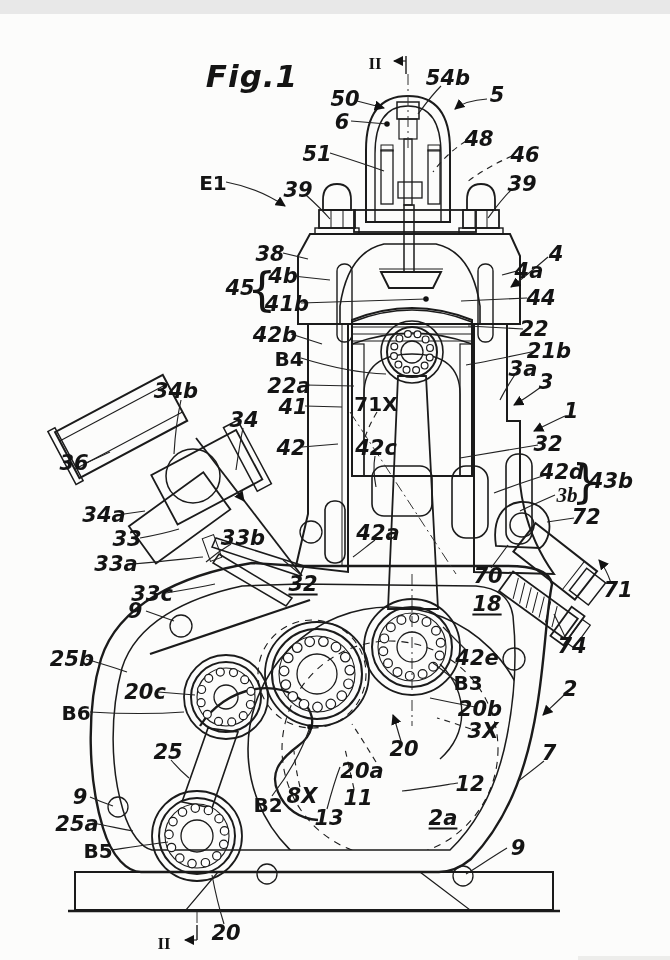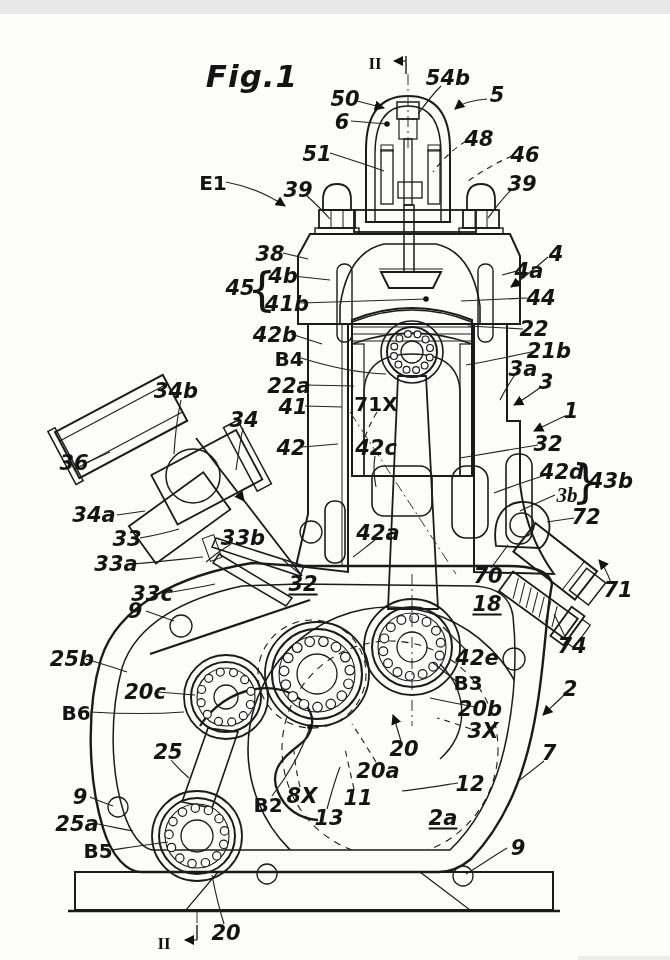--- a/index.html
+++ b/index.html
@@ -398,21 +398,21 @@
       <span class="lbl" style="left: 244px; top: 406px;">34</span>
       <span class="lbl" style="left: 571px; top: 397px;">1</span>
       <span class="lbl" style="left: 291px; top: 434px;">42</span>
       <span class="lbl" style="left: 376px; top: 434px;">42c</span>
       <span class="lbl" style="left: 548px; top: 430px;">32</span>
       <span class="lbl" style="left: 74px; top: 449px;">36</span>
       <span class="lbl" style="left: 562px; top: 458px;">42d</span>
       <span class="lbl brace" style="left: 586px; top: 467px;">}</span>
       <span class="lbl" style="left: 611px; top: 467px;">43b</span>
       <span class="lbl" style="left: 567px; top: 481px; font-family: Liberation Serif, serif;">3b</span>
-      <span class="lbl" style="left: 94px; top: 501px;">34a</span>
+      <span class="lbl" style="left: 104px; top: 501px;">34a</span>
       <span class="lbl" style="left: 586px; top: 503px;">72</span>
       <span class="lbl" style="left: 127px; top: 525px;">33</span>
       <span class="lbl" style="left: 243px; top: 524px;">33b</span>
       <span class="lbl" style="left: 116px; top: 550px;">33a</span>
       <span class="lbl" style="left: 378px; top: 519px;">42a</span>
       <span class="lbl" style="left: 152px; top: 580px;">33c</span>
       <span class="lbl u" style="left: 303px; top: 570px;">32</span>
       <span class="lbl" style="left: 488px; top: 562px;">70</span>
       <span class="lbl" style="left: 618px; top: 576px;">71</span>
       <span class="lbl" style="left: 135px; top: 597px;">9</span>
@@ -422,21 +422,21 @@
       <span class="lbl" style="left: 572px; top: 632px;">74</span>
       <span class="lbl up" style="left: 468px; top: 669px;">B3</span>
       <span class="lbl" style="left: 145px; top: 678px;">20c</span>
       <span class="lbl up" style="left: 76px; top: 699px;">B6</span>
       <span class="lbl" style="left: 480px; top: 695px;">20b</span>
       <span class="lbl" style="left: 570px; top: 675px;">2</span>
       <span class="lbl" style="left: 483px; top: 717px;">3X</span>
       <span class="lbl" style="left: 168px; top: 738px;">25</span>
       <span class="lbl" style="left: 404px; top: 735px;">20</span>
       <span class="lbl" style="left: 549px; top: 739px;">7</span>
-      <span class="lbl" style="left: 378px; top: 757px; text-align: right;">20a</span>
+      <span class="lbl" style="left: 362px; top: 757px; text-align: right;">20a</span>
       <span class="lbl" style="left: 470px; top: 770px;">12</span>
       <span class="lbl" style="left: 358px; top: 784px;">11</span>
       <span class="lbl up" style="left: 268px; top: 791px;">B2</span>
       <span class="lbl" style="left: 302px; top: 782px;">8X</span>
       <span class="lbl" style="left: 329px; top: 804px;">13</span>
       <span class="lbl" style="left: 80px; top: 783px;">9</span>
       <span class="lbl u" style="left: 443px; top: 804px;">2a</span>
       <span class="lbl" style="left: 77px; top: 810px;">25a</span>
       <span class="lbl up" style="left: 98px; top: 837px;">B5</span>
       <span class="lbl" style="left: 518px; top: 834px;">9</span>

